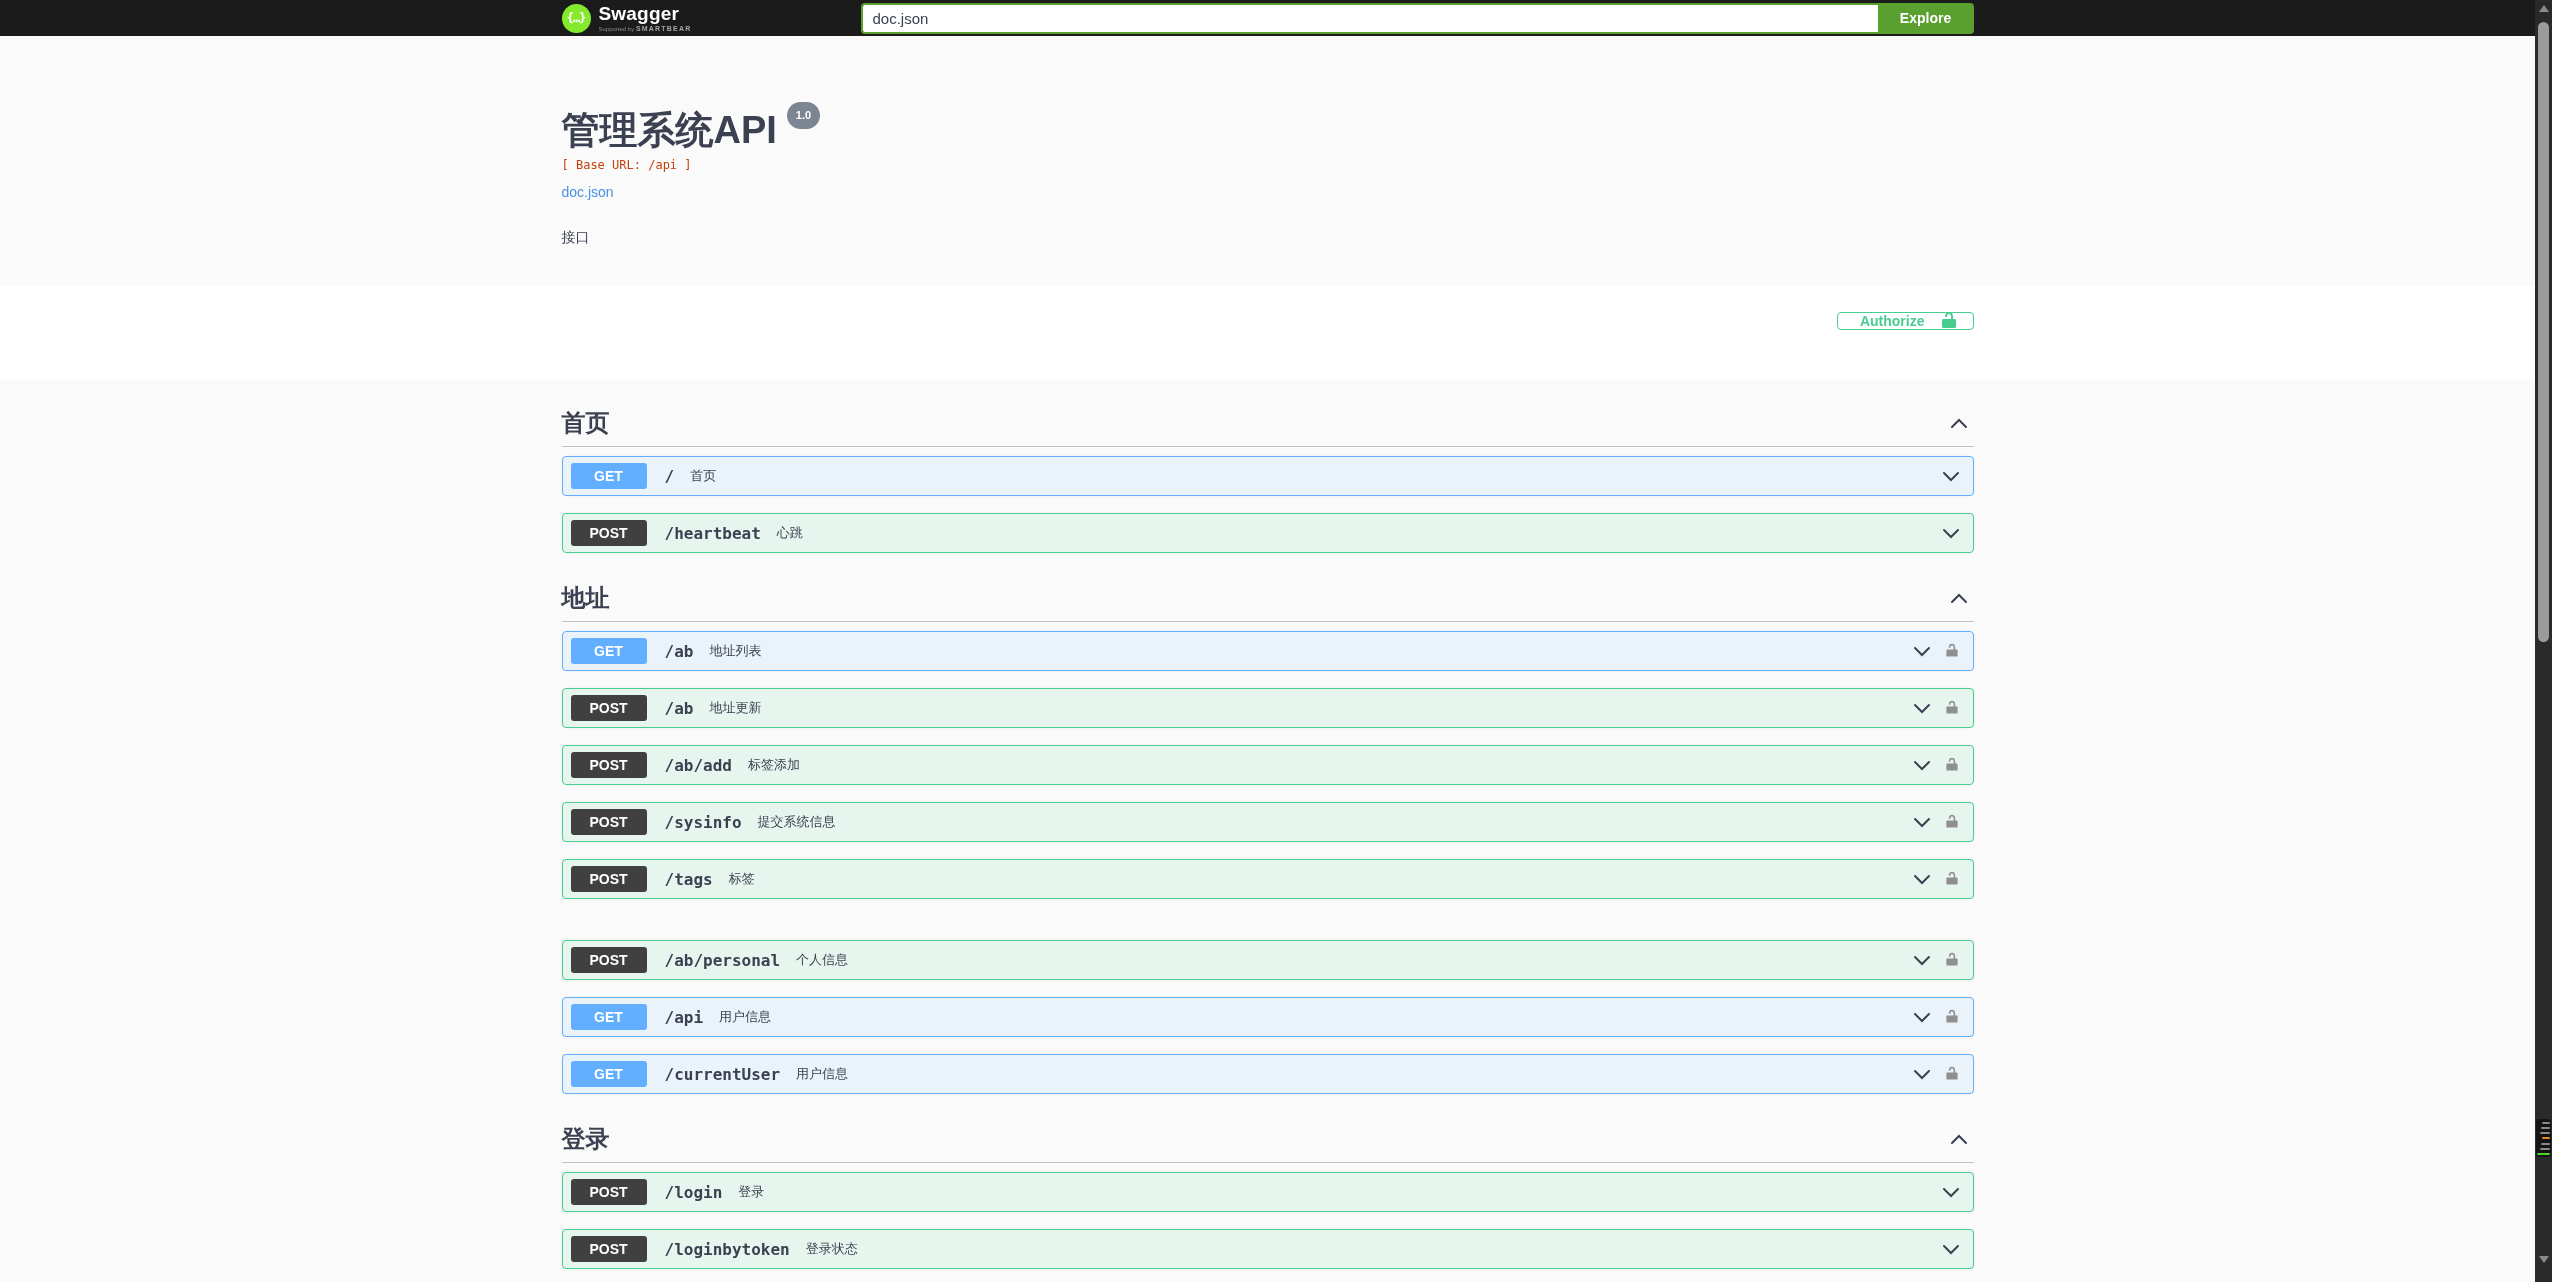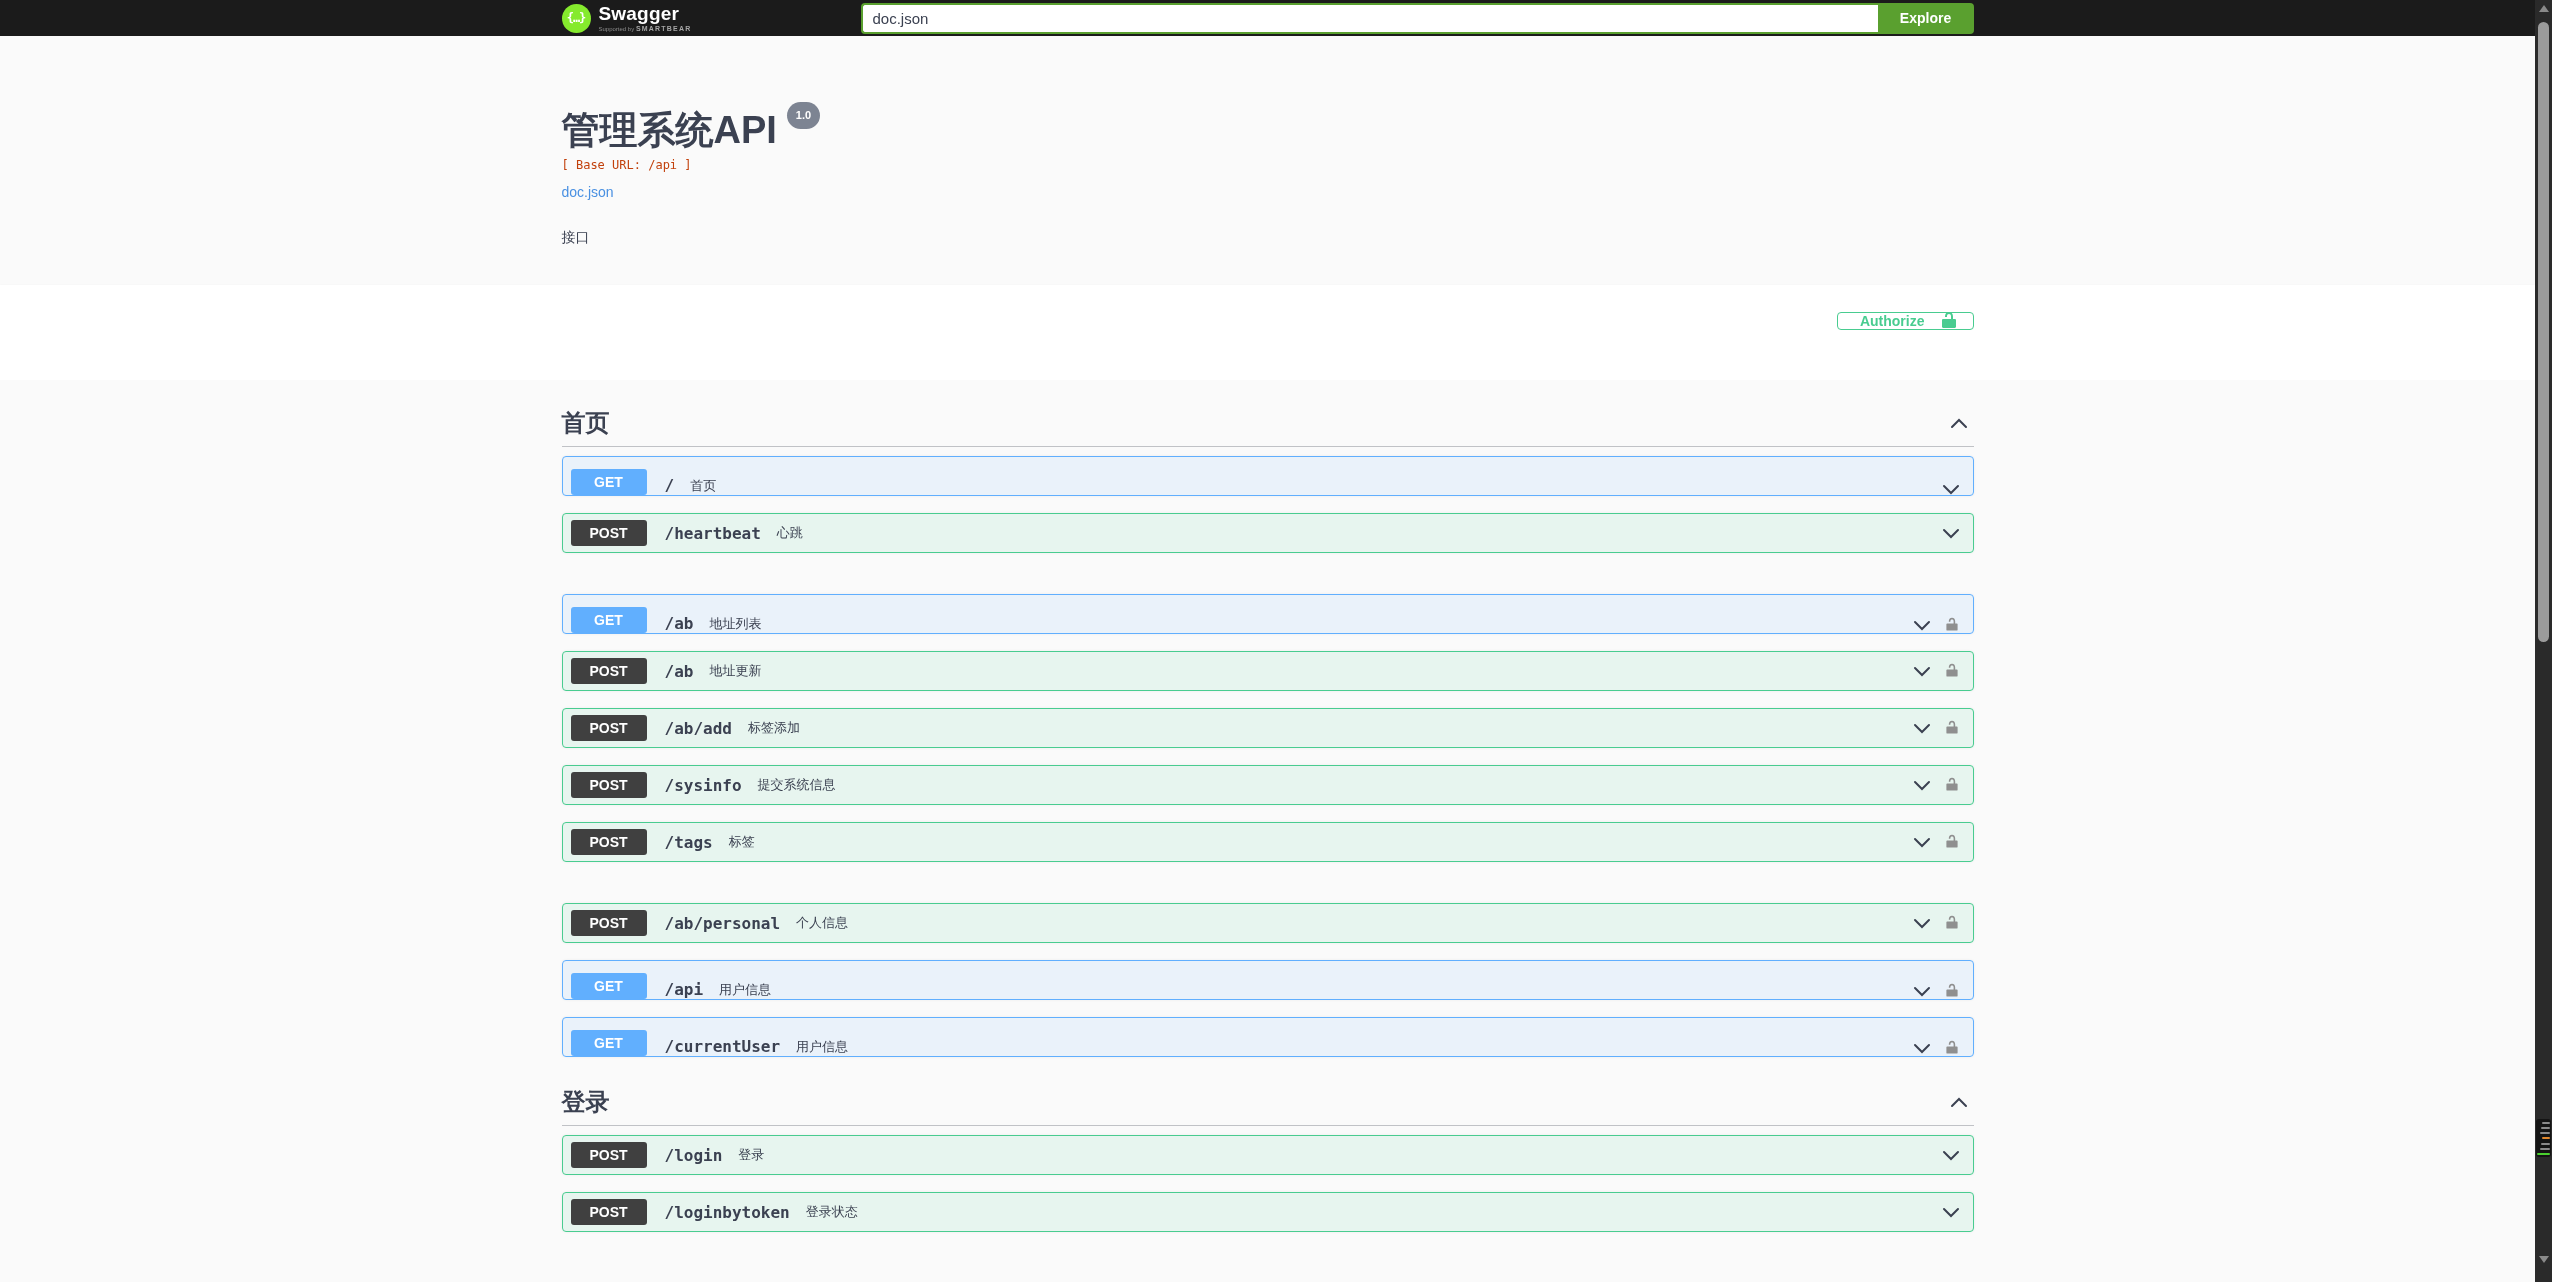--- a/index.html
+++ b/index.html
@@ -83,21 +83,21 @@
     padding: 0 6px 10px 0; border-bottom: 1px solid rgba(59,65,81,0.3);
     cursor: pointer;
   }
   .section-rows { padding-top: 9px; }
   .op-row {
     display: flex; align-items: center; height: 40px; border-radius: 4px;
     border: 1px solid; margin-bottom: 17px; cursor: pointer;
     box-shadow: 0 0 3px rgba(0,0,0,0.06);
   }
   .op-row:last-child { margin-bottom: 0; }
-  .op-get  { background: rgba(97,175,254,0.1);  border-color: #61affe; align-items: flex-end; }
+  .op-get  { background: rgba(97,175,254,0.1);  border-color: #61affe; }
   .op-post { background: rgba(73,204,144,0.1); border-color: #49cc90; }
   .method-badge {
     width: 76px; height: 26px; margin-left: 8px; border-radius: 3px;
     color: #ffffff; font-size: 14px; font-weight: bold;
     display: flex; align-items: center; justify-content: center;
     font-family: "Liberation Sans", sans-serif;
   }
   .op-get  .method-badge { background: #61affe; }
   .op-post .method-badge { background: #404040; }
   .op-path {
@@ -213,20 +213,26 @@
       <svg class="chev" width="18" height="11" viewBox="0 0 18 11">
         <path d="M2 2 L9 9 L16 2" fill="none" stroke="#3b4151" stroke-width="2" stroke-linecap="round"></path>
       </svg>
 
     </span>
   </div>
 </div>
   </section>
 
   <section class="api-section">
+    <h3 class="section-header">
+      <span>地址</span>
+      <svg class="chev" width="18" height="11" viewBox="0 0 18 11">
+        <path d="M2 9 L9 2 L16 9" fill="none" stroke="#3b4151" stroke-width="2" stroke-linecap="round"></path>
+      </svg>
+    </h3>
     <div class="section-rows">
   <div class="op-row op-get">
     <span class="method-badge">GET</span>
     <span class="op-path">/ab</span>
     <span class="op-summary">地址列表</span>
     <span class="op-right">
       <svg class="chev" width="18" height="11" viewBox="0 0 18 11">
         <path d="M2 2 L9 9 L16 2" fill="none" stroke="#3b4151" stroke-width="2" stroke-linecap="round"></path>
       </svg>
       <button class="lock-btn">

